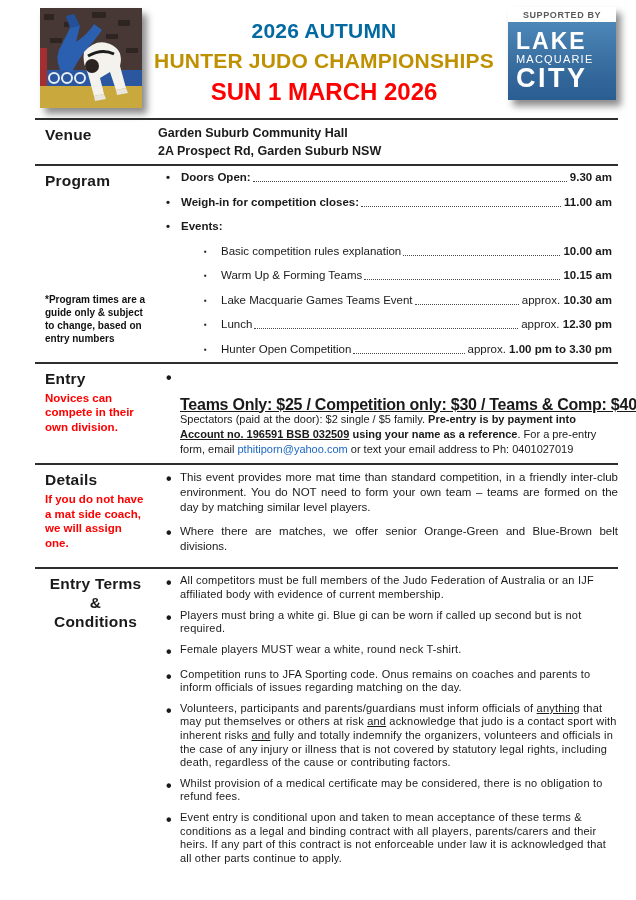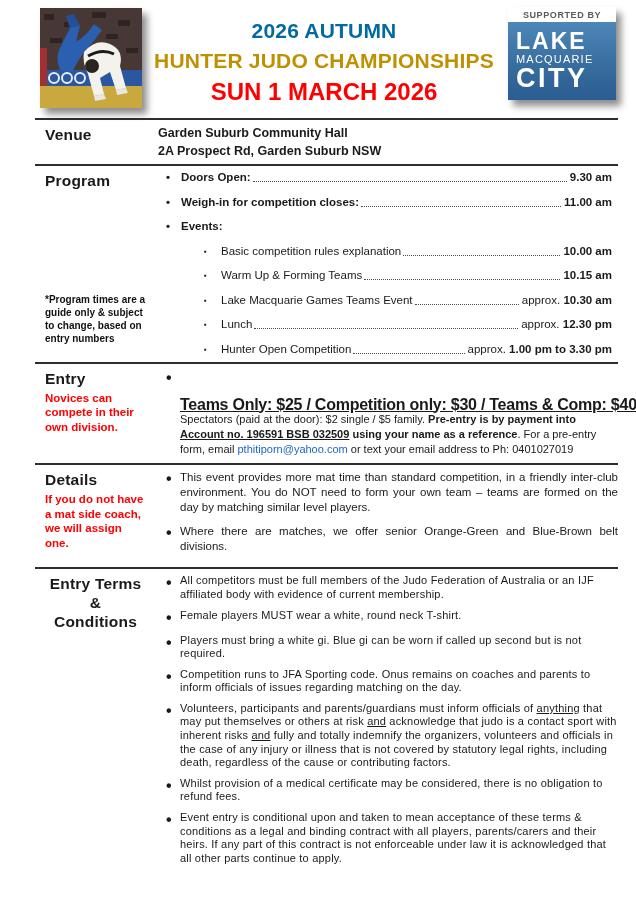--- a/index.html
+++ b/index.html
@@ -248,26 +248,26 @@
       </div>
       <div class="content-col">
 
           <div class="bitem">
             <span class="bdot"></span>
             <div class="btext"><span>All competitors must be full members of the Judo Federation of Australia or an IJF affiliated body with evidence of current membership.</span></div>
           </div>
 
           <div class="bitem">
             <span class="bdot"></span>
+            <div class="btext"><span>Players must bring a white gi. Blue gi can be worn if called up second but is not required.</span></div>
+          </div>
+
+          <div class="bitem">
+            <span class="bdot"></span>
             <div class="btext"><span>Female players MUST wear a white, round neck T-shirt.</span></div>
-          </div>
-
-          <div class="bitem">
-            <span class="bdot"></span>
-            <div class="btext"><span>Players must bring a white gi. Blue gi can be worn if called up second but is not required.</span></div>
           </div>
 
           <div class="bitem">
             <span class="bdot"></span>
             <div class="btext"><span>Competition runs to JFA Sporting code. Onus remains on coaches and parents to inform officials of issues regarding matching on the day.</span></div>
           </div>
 
           <div class="bitem">
             <span class="bdot"></span>
             <div class="btext"><span>Volunteers, participants and parents/guardians must inform officials of </span><span class="u">anything</span><span> that may put themselves or others at risk </span><span class="u">and</span><span> acknowledge that judo is a contact sport with inherent risks </span><span class="u">and</span><span> fully and totally indemnify the organizers, volunteers and officials in the case of any injury or illness that is not covered by statutory legal rights, including death, regardless of the cause or contributing factors.</span></div>

